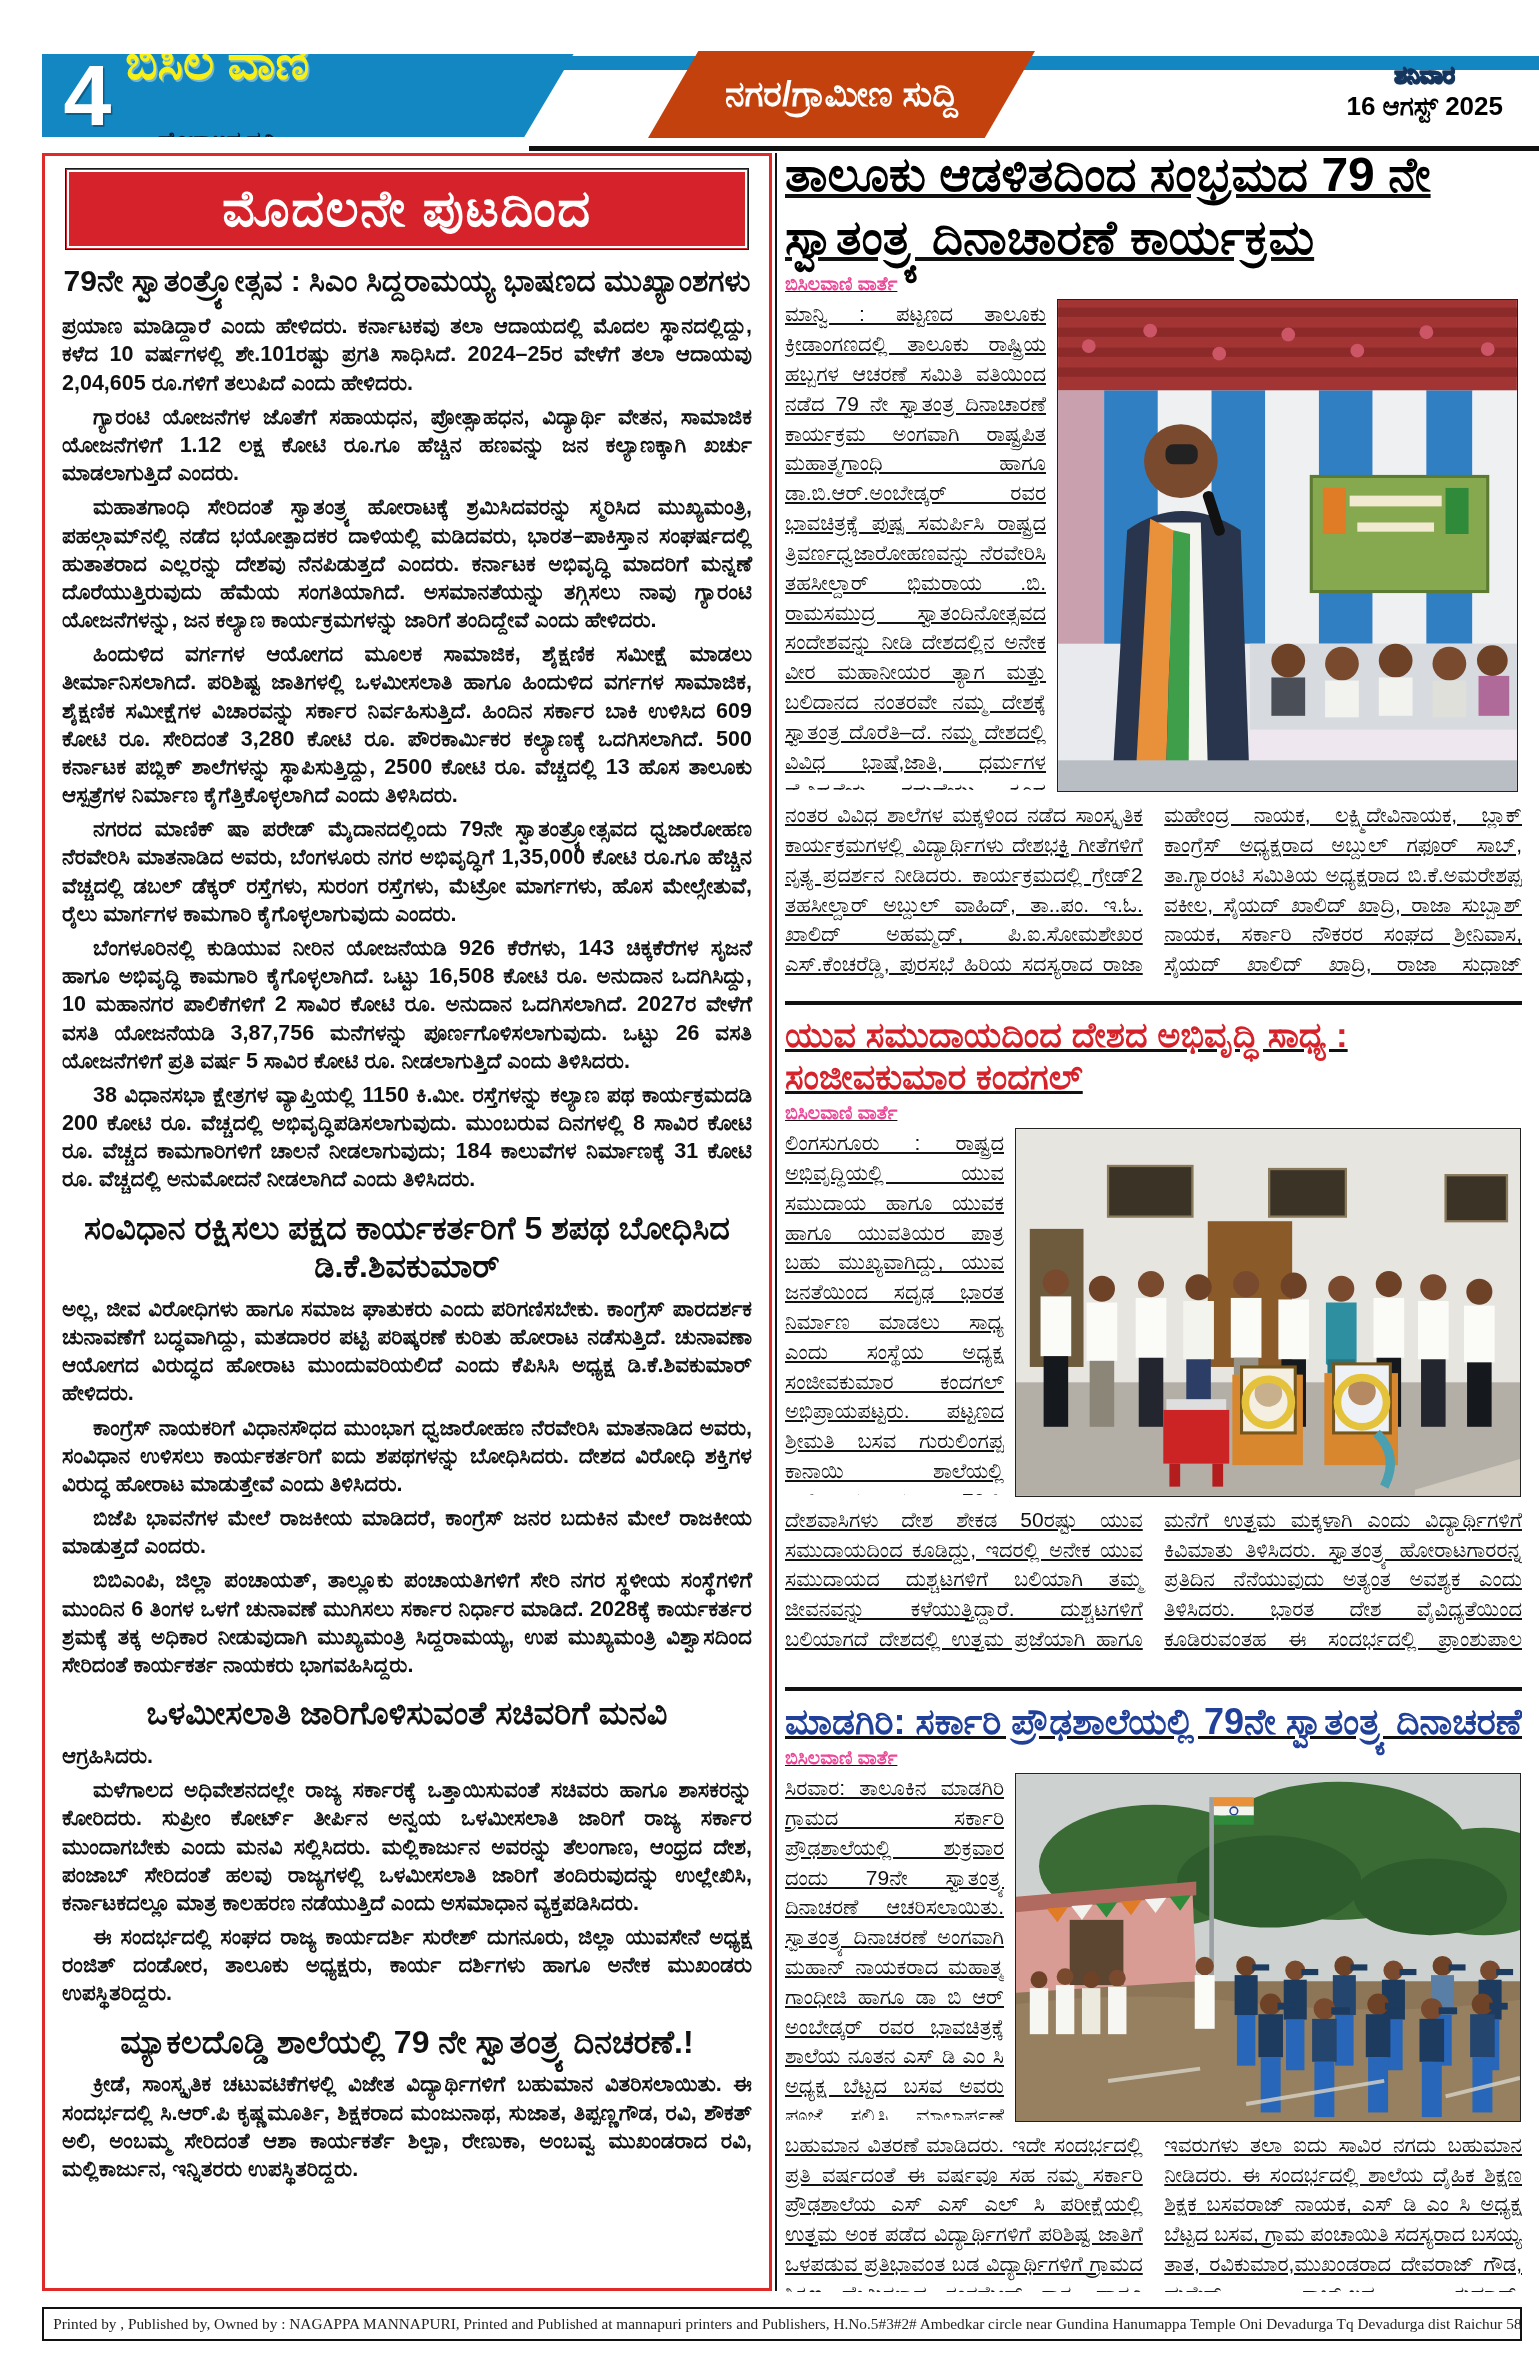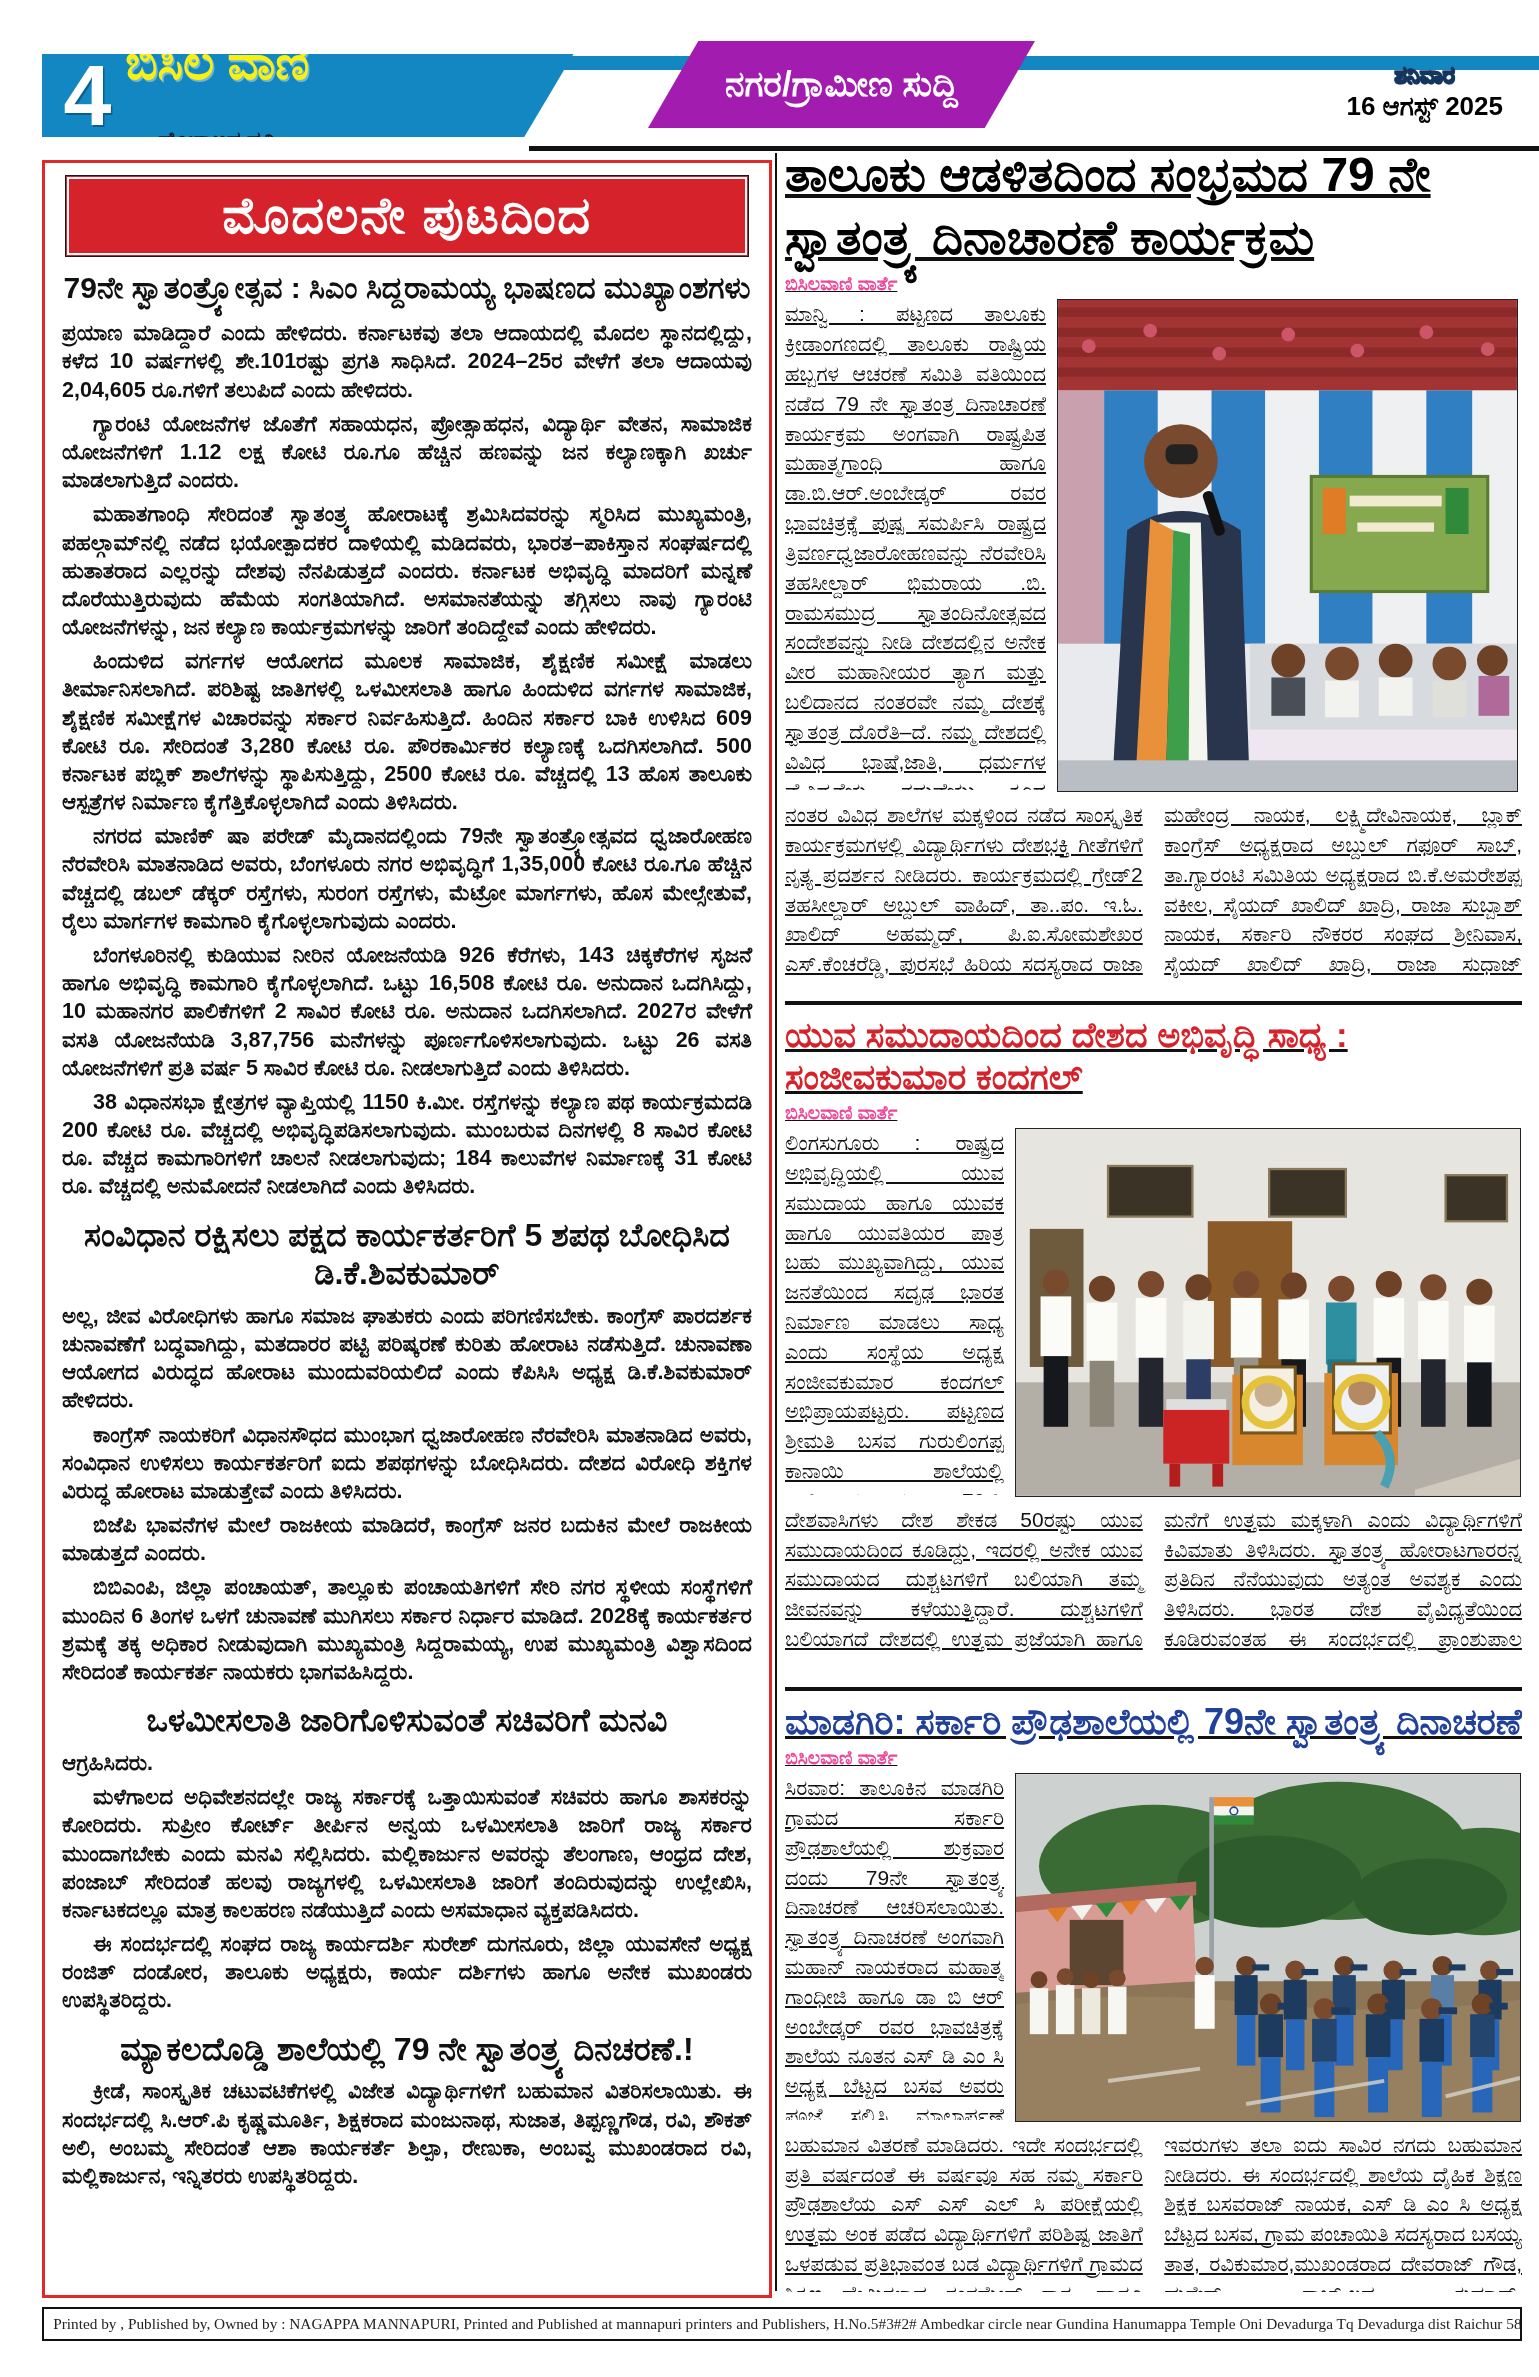--- a/index.html
+++ b/index.html
@@ -9,31 +9,31 @@
   .header{position:absolute;top:31px;left:0;right:0;height:115px;}
   .brand{position:absolute;left:42px;top:23px;width:548px;height:83px;background:#1387c2;
          clip-path:polygon(0 0,97% 0,88% 100%,0 100%);display:flex;align-items:center;}
   .pgnum{font-size:86px;font-weight:bold;color:#fff;line-height:0.9;margin:0 14px 0 21.5px;
          text-shadow:1.5px 1.5px 0 #0c5e8a;}
   .brandtxt{display:flex;flex-direction:column;align-items:center;gap:38px;}
   .pname{font-size:48px;font-weight:bold;color:#f8ef14;line-height:1.05;
          text-shadow:1.5px 1.5px 0 #ffffff66;}
   .ptag{font-size:21.5px;font-weight:bold;color:#0f172a;margin-top:1.5px;}
   .blue-band{position:absolute;left:564px;right:0;top:24.5px;height:14px;background:#1387c2;}
-  .section-flag{position:absolute;left:648px;top:10px;width:387px;height:87px;background:#a21caf;
+  .section-flag{position:absolute;left:648px;top:20px;width:387px;height:87px;background:#c2410c;
                 clip-path:polygon(13% 0,100% 0,87% 100%,0 100%);
                 display:flex;align-items:center;justify-content:center;}
   .section-flag span{color:#fff;font-size:35px;font-weight:bold;}
   .daydate{position:absolute;right:37px;top:31px;text-align:center;}
   .day{font-size:23px;font-weight:bold;color:#fff;-webkit-text-stroke:1.5px #14365e;
        text-shadow:0 0 1.5px #14365e,0.8px 0.8px 0 #14365e,-0.8px -0.8px 0 #14365e;}
   .date{font-size:26px;font-weight:bold;color:#000;margin-top:1.5px;}
   .header-rule{position:absolute;left:529px;right:0;top:115px;height:4.6px;background:#111;}
   
-  .left-article{position:absolute;left:42px;top:160px;width:730px;height:2138px;box-sizing:border-box;
+  .left-article{position:absolute;left:42px;top:153px;width:730px;height:2138px;box-sizing:border-box;
                 border:3.8px solid #e02a2a;padding:10.7px 17px;overflow:hidden;background:#fff;}
   .banner{background:#d6232b;border:1.5px solid #1a1a1a;outline:2.3px solid #fff;outline-offset:-4.6px;
           height:80px;display:flex;align-items:center;justify-content:center;margin:1.5px 3.1px 12.3px 3.1px;}
   .banner span{color:#fff;font-size:51px;font-weight:bold;letter-spacing:1.5px;}
   .lead-sub{font-size:30px;font-weight:bold;text-align:center;margin:4.6px 0 12.3px 0;line-height:1.25;}
   .mid-sub{font-size:32px;font-weight:bold;text-align:center;margin:15.3px 0 9.2px 0;line-height:1.2;}
   .left-article p{font-size:21.5px;line-height:1.31;text-align:justify;margin:0 0 6.1px 0;text-indent:31px;font-weight:bold;}
   .left-article p.noind{text-indent:0;}
   .divider-v{position:absolute;left:775px;top:153px;width:2.3px;height:2138px;background:#111;}
   

